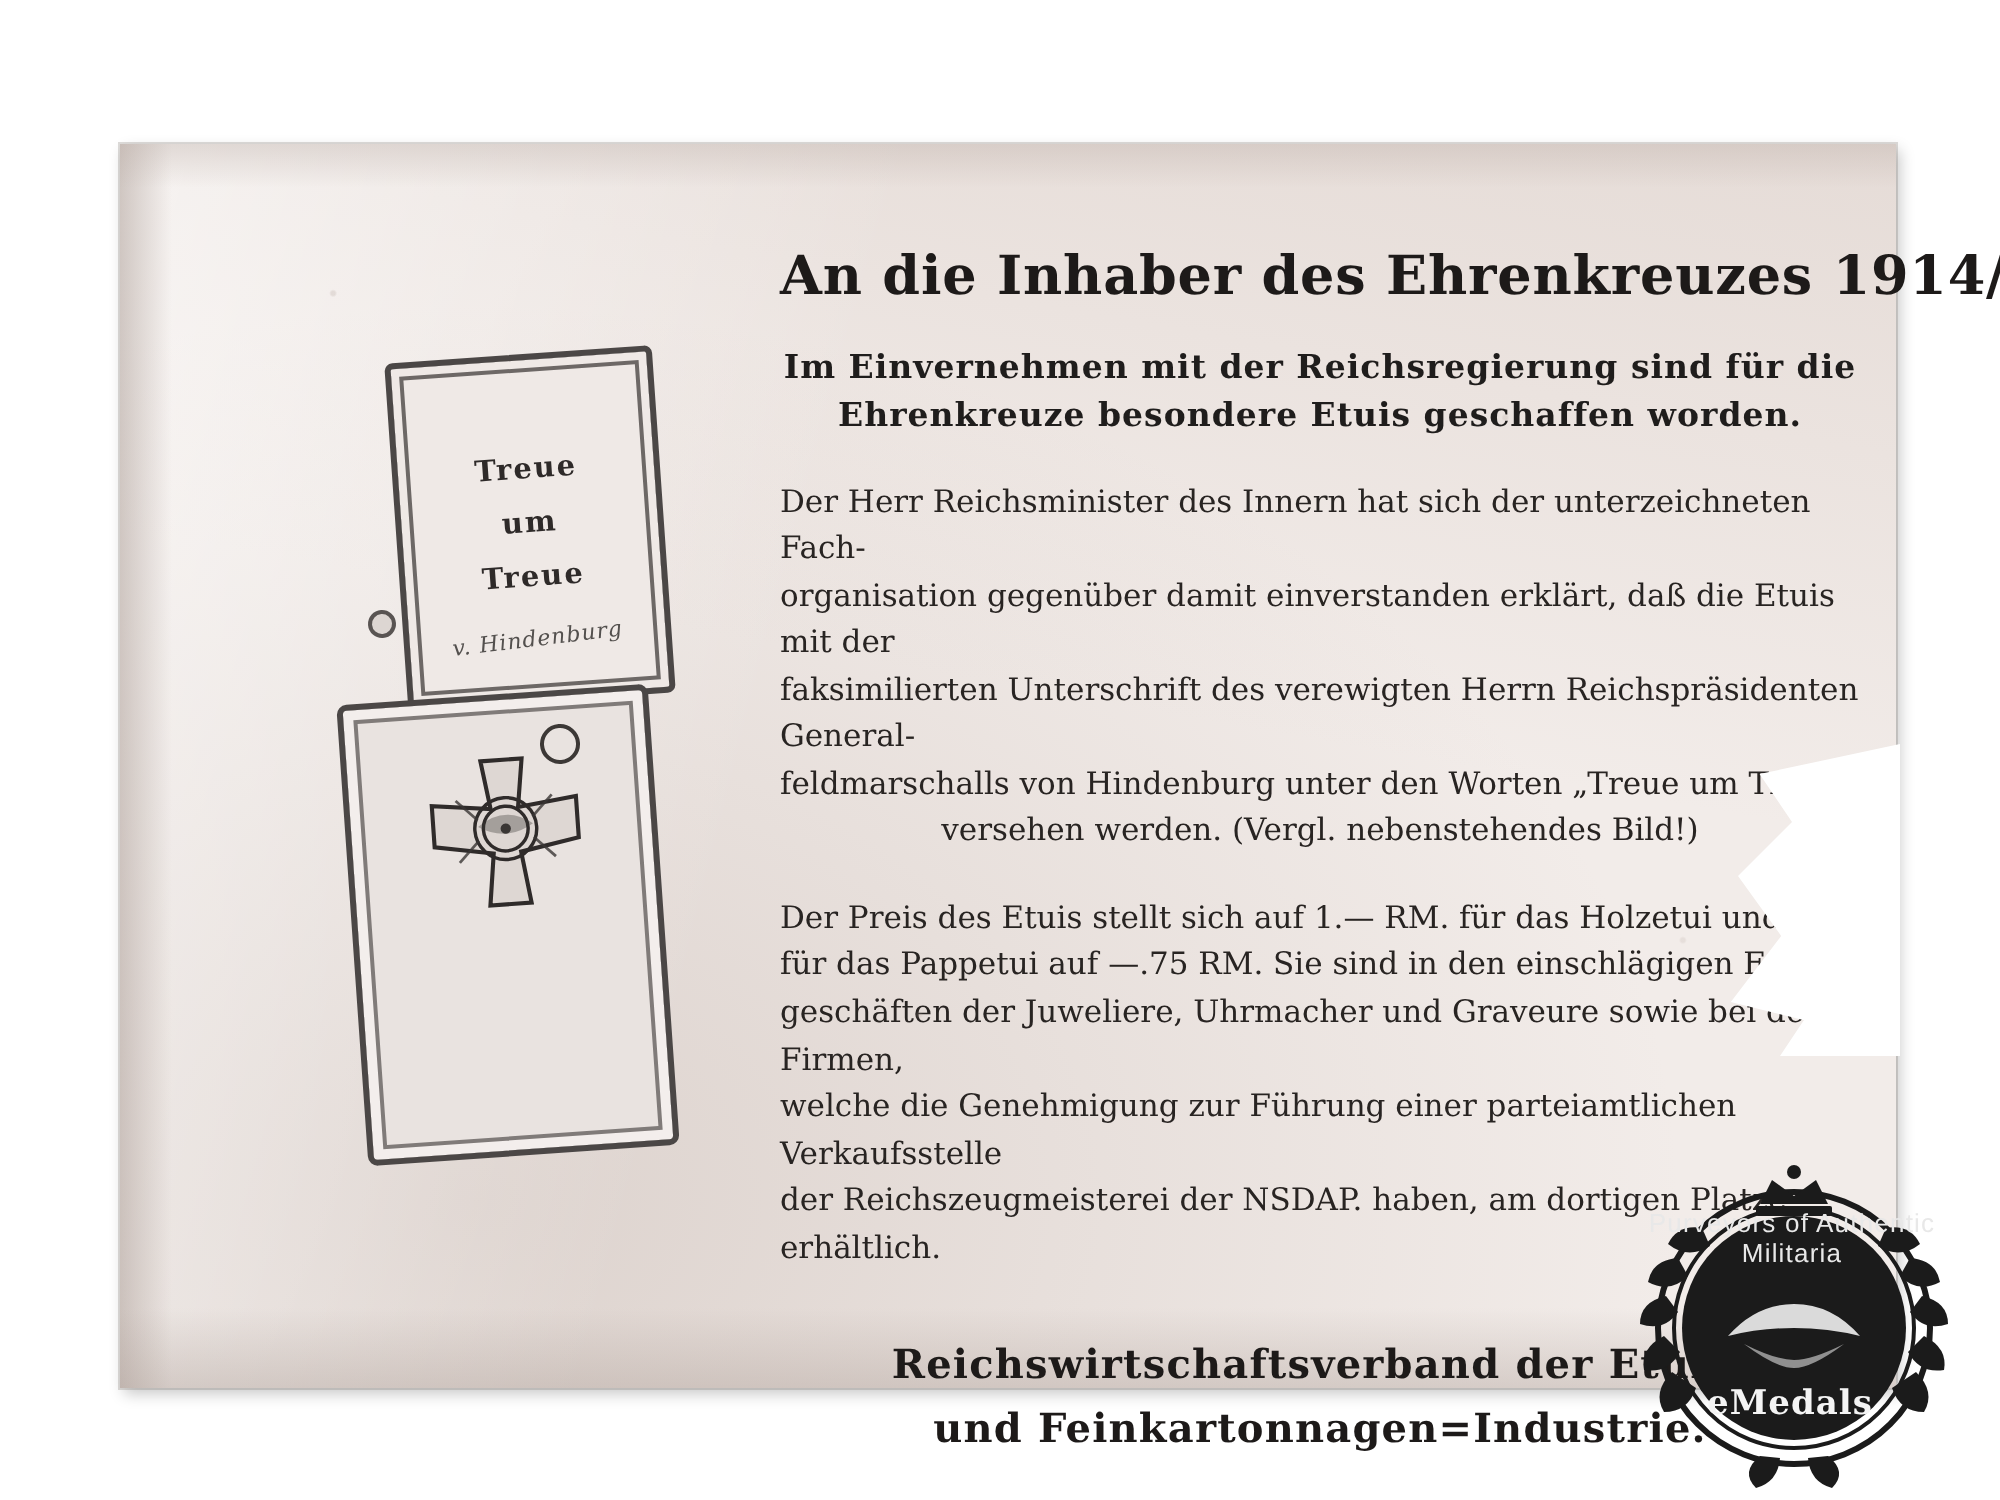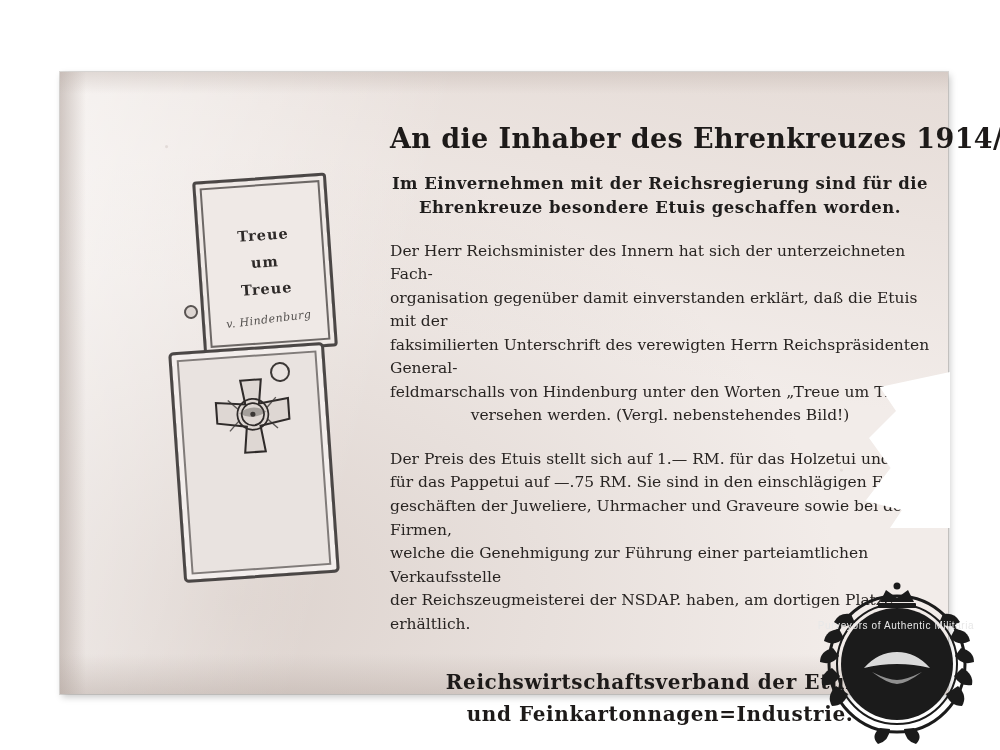--- a/index.html
+++ b/index.html
@@ -239,24 +239,24 @@
     text-align: center;
     font-family: "DejaVu Serif", serif;
     font-size: 17px;
     font-weight: bold;
     color: #f4f4f4;
     letter-spacing: 0.5px;
   }
   #wm-arc-top {
     position: absolute;
     left: 14px;
-    top: 44px;
+    top: 28px;
     width: 160px;
     text-align: center;
-    font-size: 10px;
+    font-size: 13px;
     font-family: "Liberation Sans", sans-serif;
     letter-spacing: 0.6px;
     color: #e8e8e8;
   }
 </style>
 </head>
 <body>
 
 <div id="stage">
 
@@ -369,15 +369,16 @@
         <rect x="76" y="27" width="38" height="5" rx="1"></rect>
       </g>
 
       <g>
         <circle cx="95" cy="88" r="56" fill="#1b1b1b"></circle>
         <path d="M62 92 q14 -16 33 -16 q19 0 33 16 q-16 -4 -33 -4 q-17 0 -33 4 Z" fill="#f0f0f0" opacity="0.9"></path>
         <path d="M70 96 q16 12 25 12 q9 0 25 -12 q-16 8 -25 8 q-9 0 -25 -8 Z" fill="#f0f0f0" opacity="0.55"></path>
       </g>
     </svg>
     <div id="wm-arc-top">Purveyors of Authentic Militaria</div>
+    <div id="wm-label">eMedals</div>
   </div>
 
 </div>
 
 </body></html>

